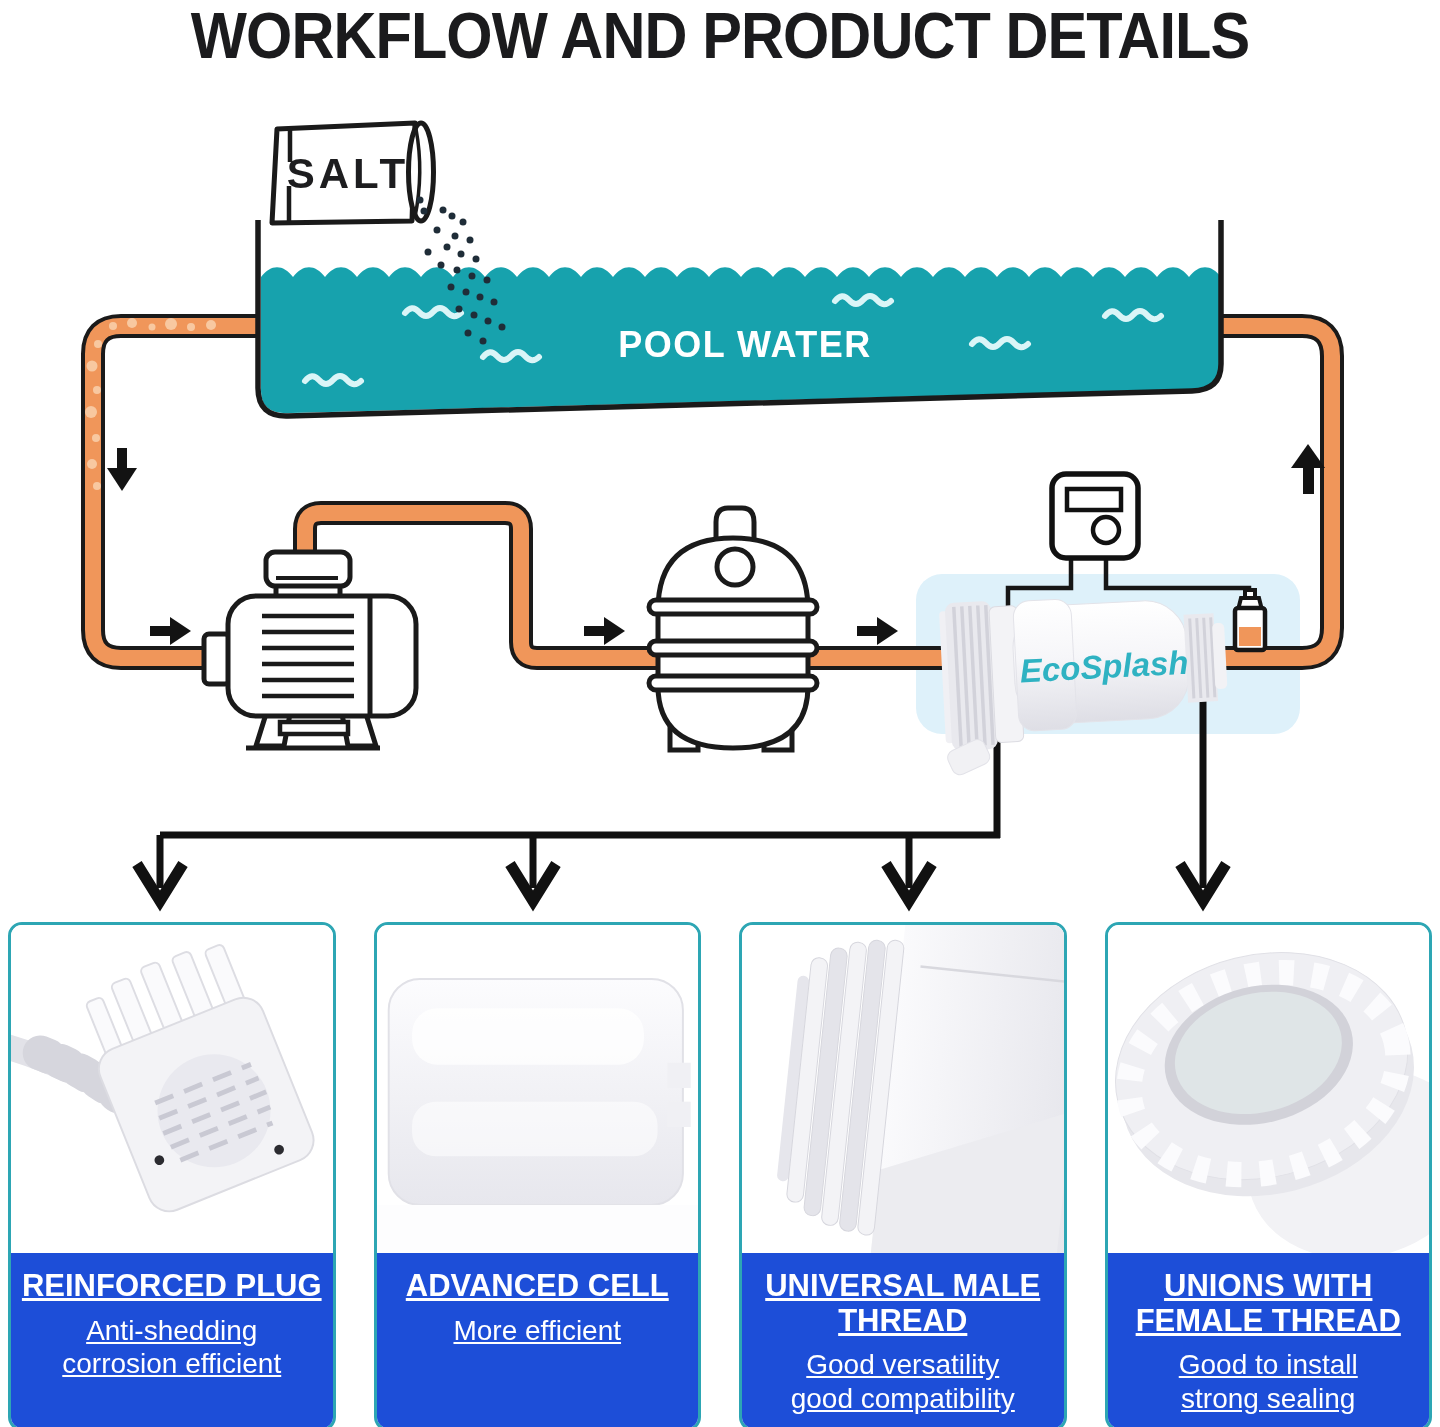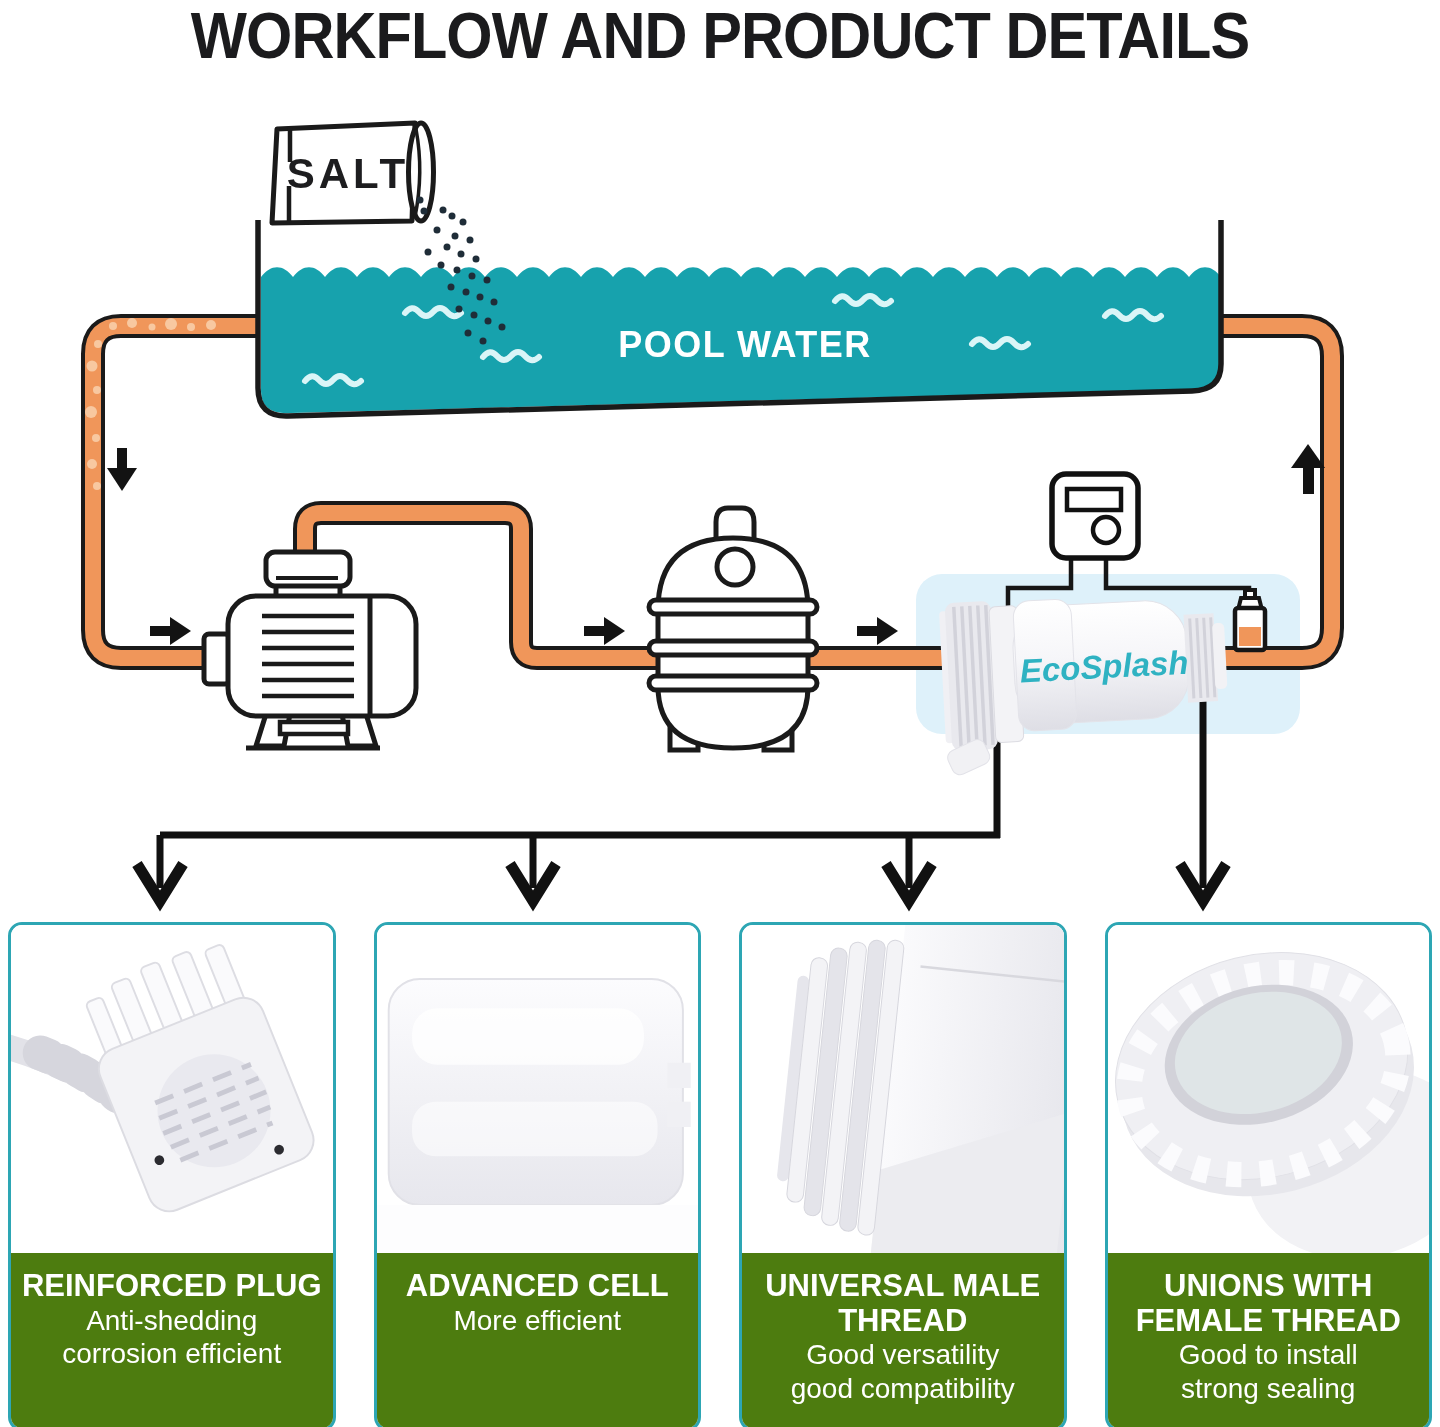--- a/index.html
+++ b/index.html
@@ -9,24 +9,24 @@
         font-size:64px;font-weight:800;letter-spacing:-1px;color:#1b1b1d;
         transform:scaleX(.93);transform-origin:center;white-space:nowrap;
         line-height:72px;}
   .diagram-svg{position:absolute;left:0;top:0;width:1440px;height:920px;}
   .cards{position:absolute;left:8px;top:922px;width:1424px;display:grid;
         grid-template-columns:repeat(4,1fr);gap:38px;}
   .card{height:503px;border:3px solid #2da6b4;border-radius:14px;overflow:hidden;
         background:#fff;display:flex;flex-direction:column;}
   .card-photo{height:328px;flex:none;background:#fff;}
   .card-photo svg{display:block;width:100%;height:100%;}
-  .card-band{flex:1;background:#4d7c0f;color:#fff;text-align:center;
-        padding:16px 6px 8px 6px;}
+  .card-band{flex:1;background:#1d4ed8;color:#fff;text-align:center;
+        padding:16px 6px 8px 6px;text-decoration:underline;}
   .card-title{font-size:31px;font-weight:700;line-height:1.12;margin:0 2px;}
-  .card-sub{font-size:28px;font-weight:400;line-height:1.2;}
+  .card-sub{font-size:28px;font-weight:400;line-height:1.2;margin-top:10px;}
 </style>
 </head>
 <body>
 
 <div class="page">
 
   <div class="main-title">WORKFLOW AND PRODUCT DETAILS</div>
 
   <svg class="diagram-svg" viewBox="0 0 1440 920">
     <defs>

